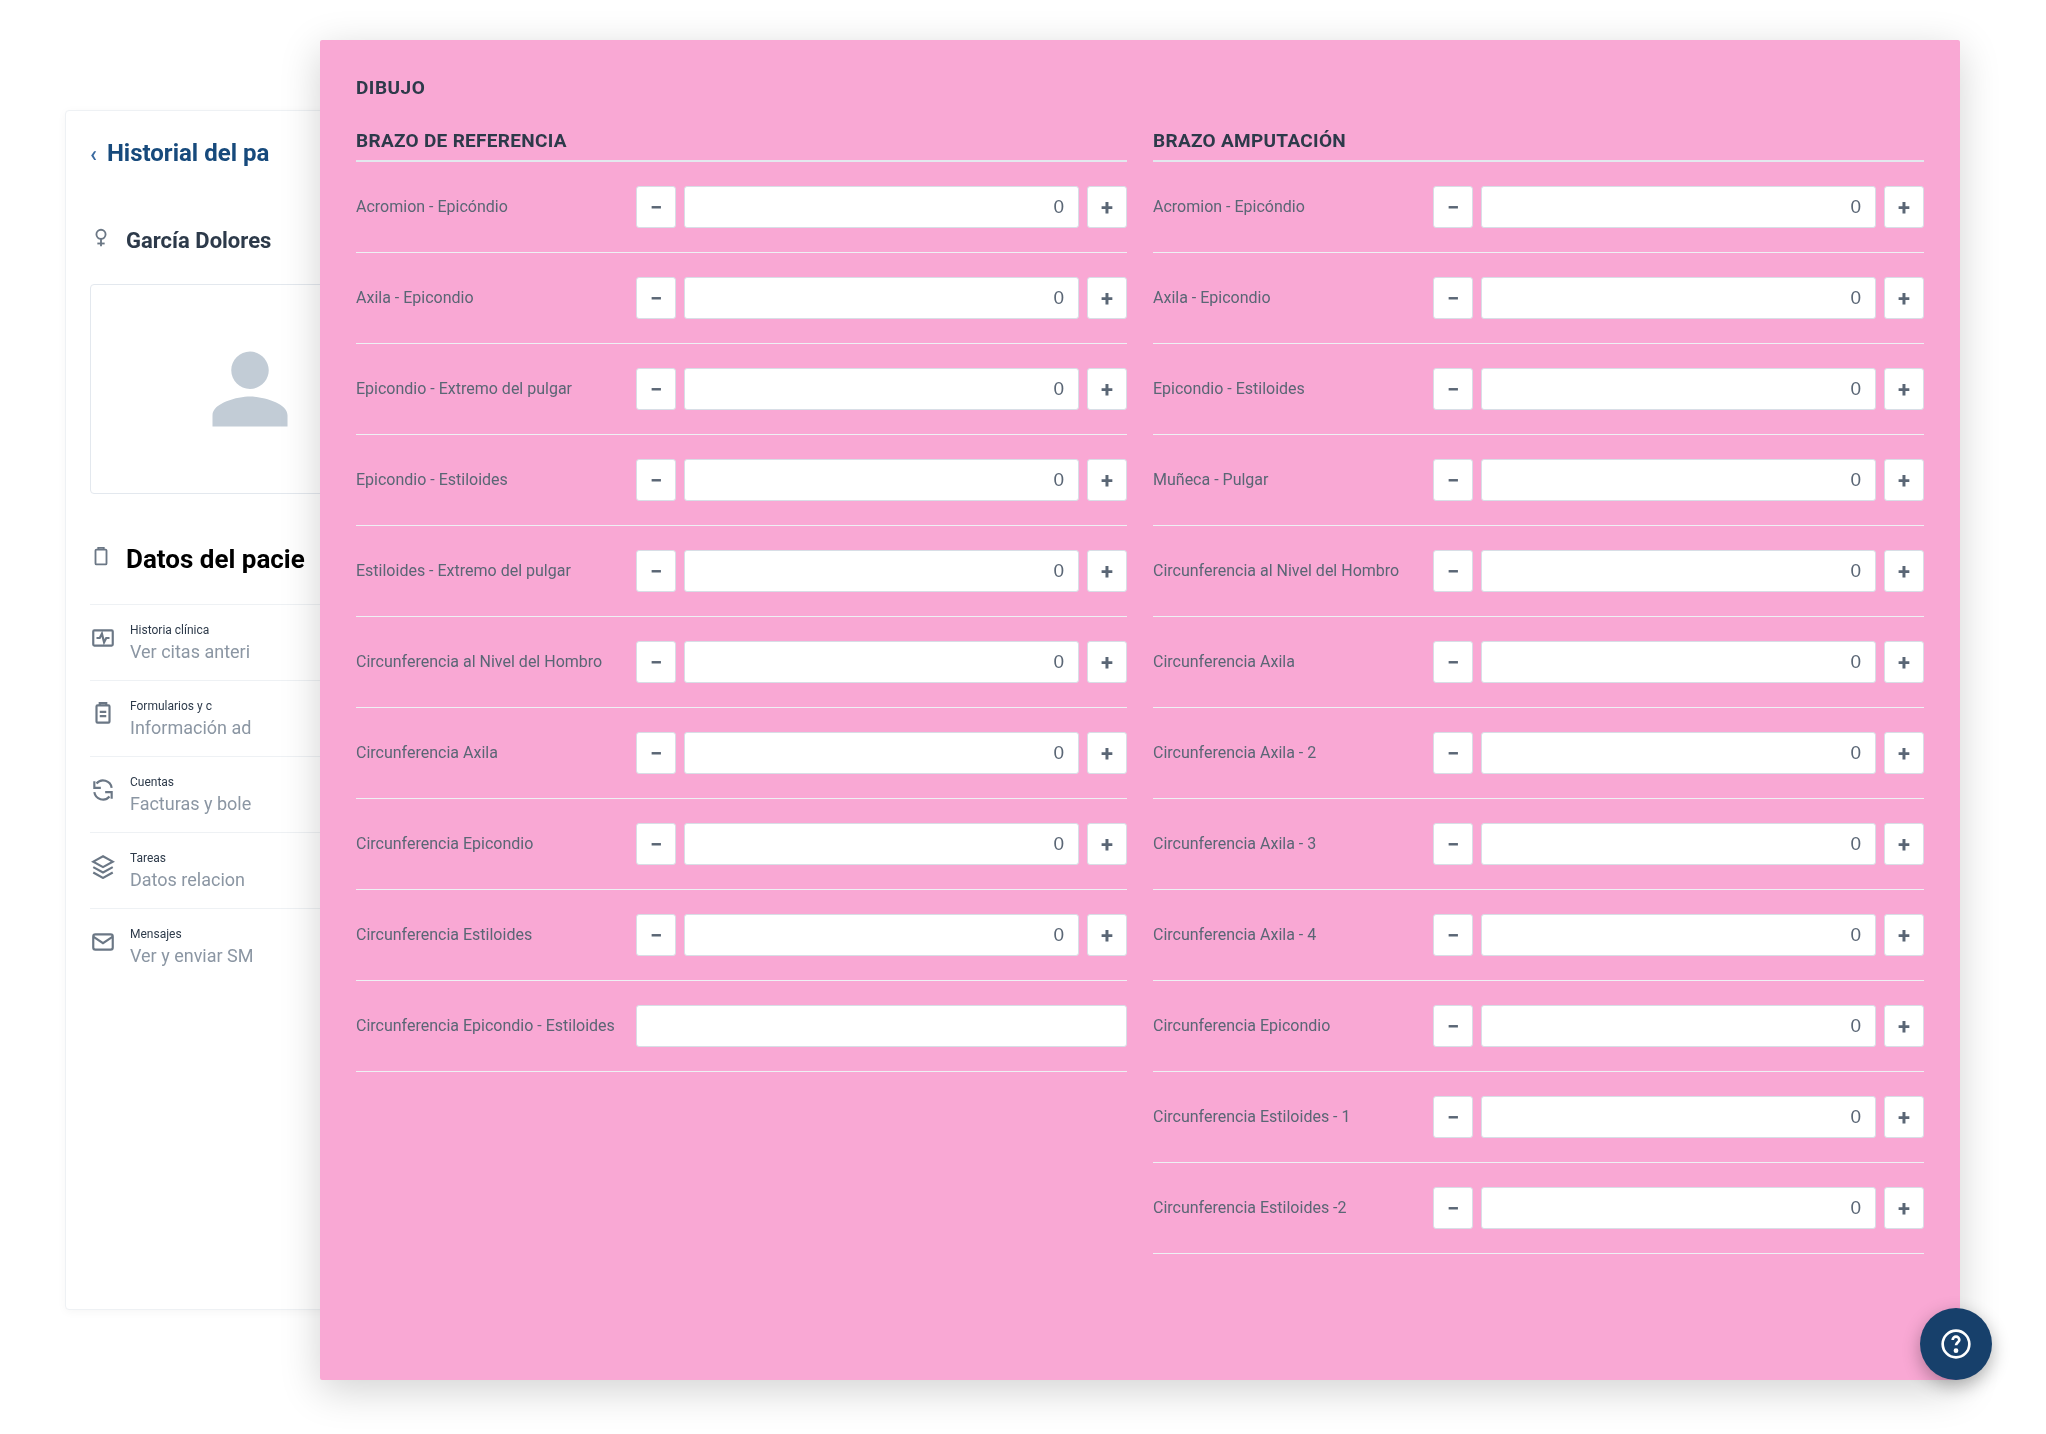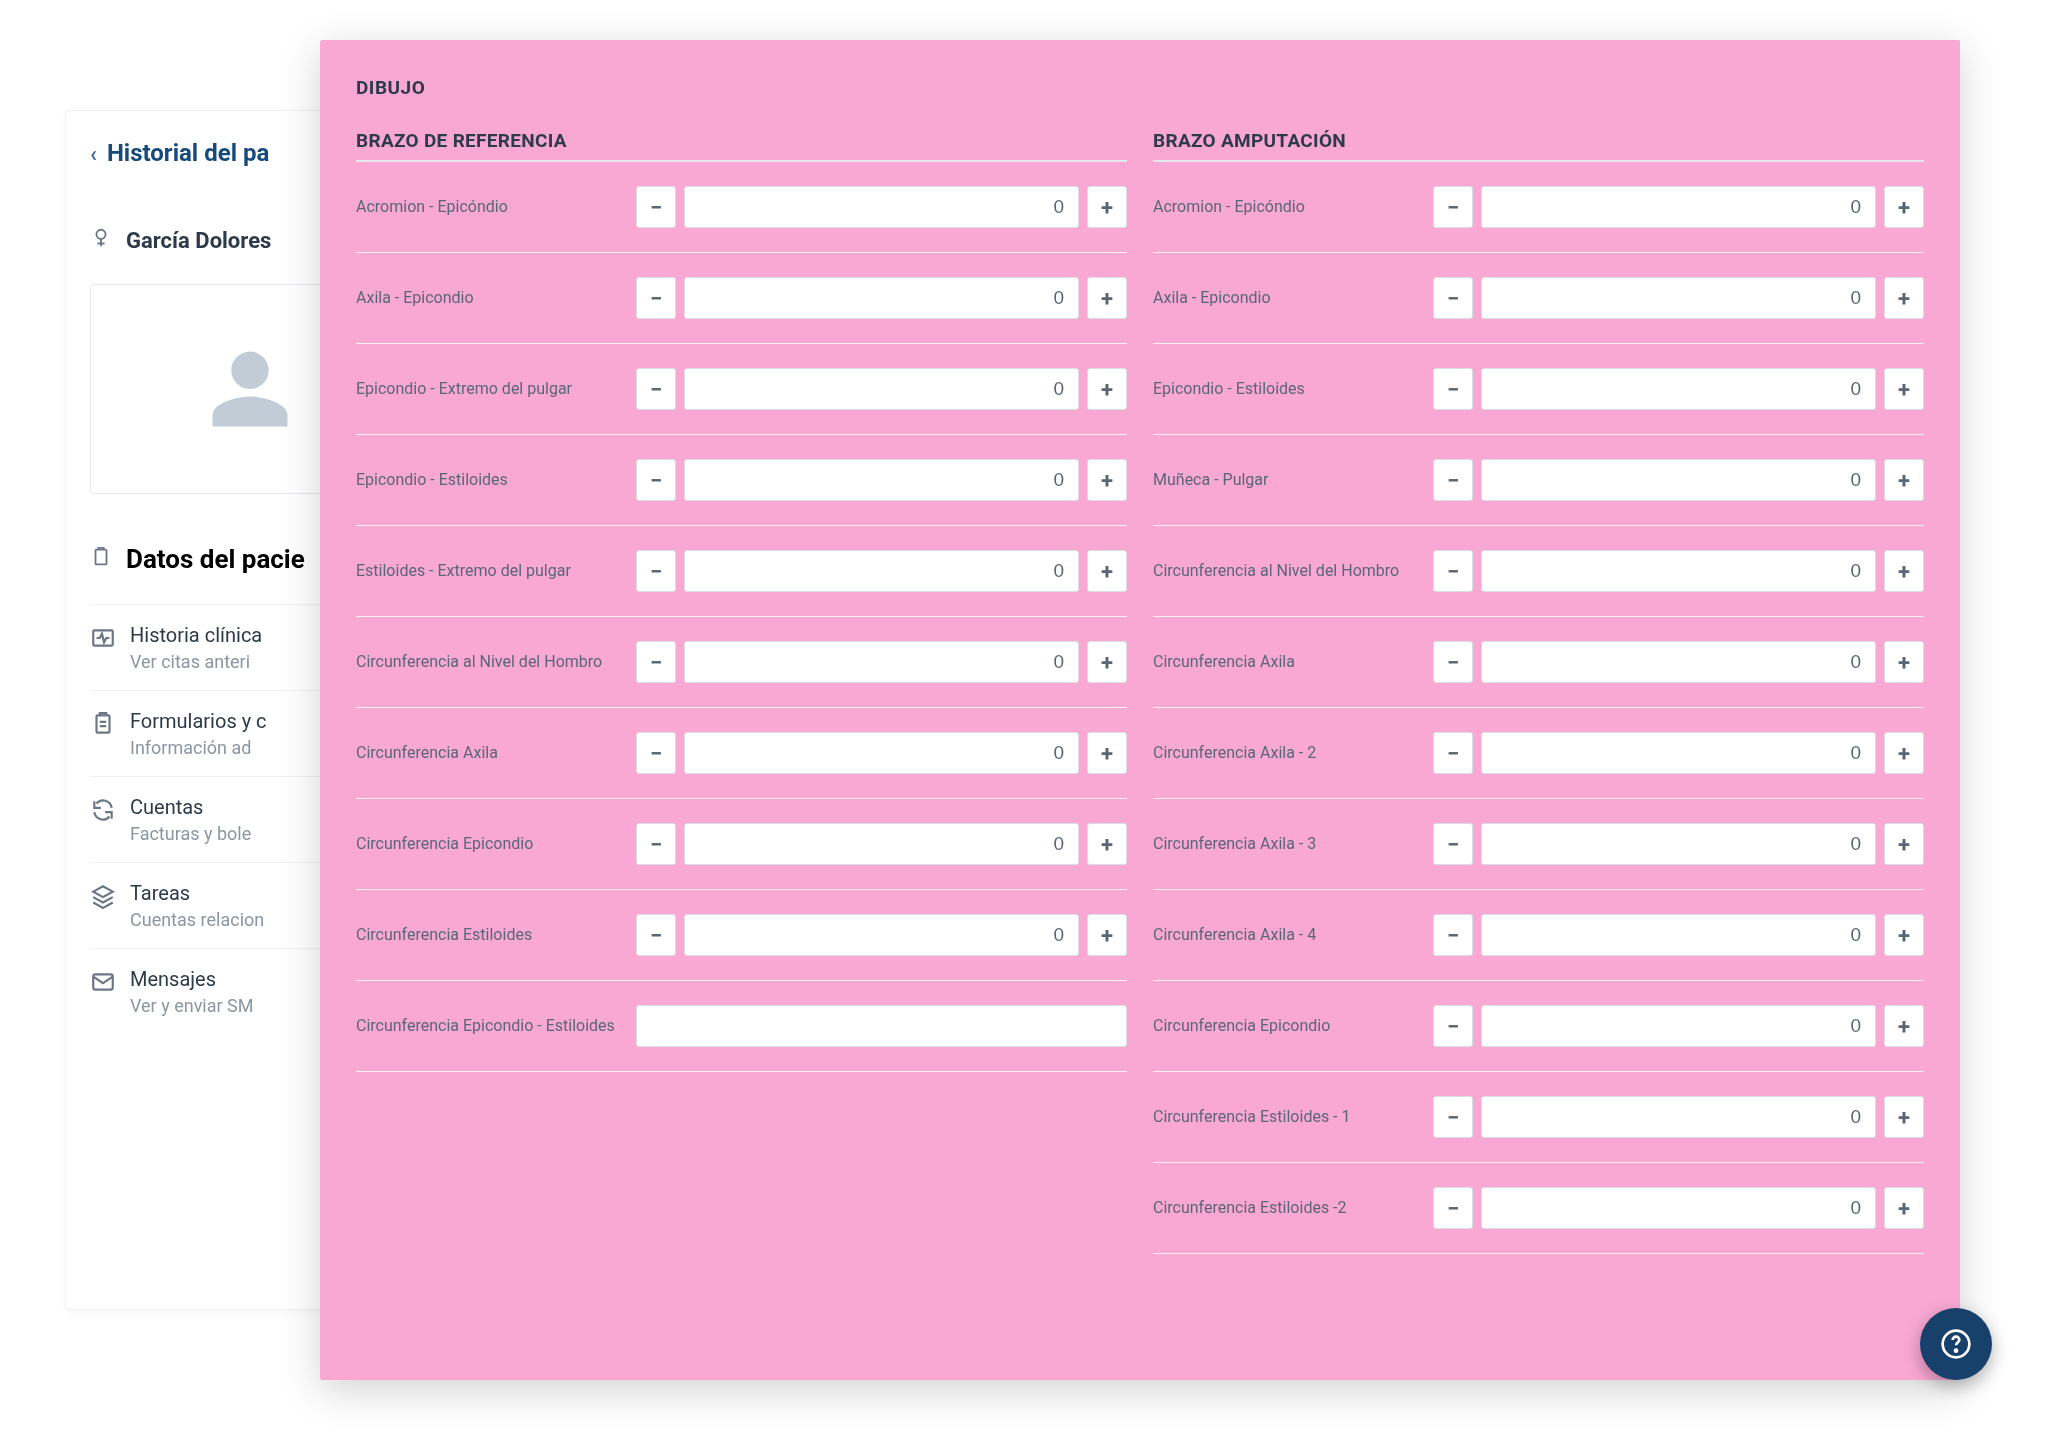--- a/index.html
+++ b/index.html
@@ -75,21 +75,21 @@
     cursor: pointer;
   }
   .menu-item:first-of-type { border-top: 1px solid #eef1f4; }
   .menu-item .micon {
     width: 40px;
     color: #6b7785;
     flex-shrink: 0;
     padding-top: 2px;
   }
   .menu-item .mlabels .t1 {
-    font-size: 20px;
+    font-size: 12px;
     color: #2d3a4a;
   }
   .menu-item .mlabels .t2 {
     font-size: 18px;
     color: #8b96a3;
     margin-top: 4px;
   }
 
   
   .fg-panel {
@@ -274,21 +274,21 @@
         </div>
       </div>
       <div class="menu-item">
         <div class="micon"><svg width="26" height="26" viewBox="0 0 24 24" fill="none" stroke="currentColor" stroke-width="2">
             <path d="M12 3l9 5-9 5-9-5 9-5z"></path>
             <path d="M3 13l9 5 9-5"></path>
             <path d="M3 18l9 5 9-5"></path>
           </svg></div>
         <div class="mlabels">
           <div class="t1">Tareas</div>
-          <div class="t2">Cuentas relacion</div>
+          <div class="t2">Datos relacion</div>
         </div>
       </div>
       <div class="menu-item">
         <div class="micon"><svg width="26" height="26" viewBox="0 0 24 24" fill="none" stroke="currentColor" stroke-width="2">
             <rect x="3" y="5" width="18" height="14" rx="2"></rect>
             <path d="M3 7l9 6 9-6"></path>
           </svg></div>
         <div class="mlabels">
           <div class="t1">Mensajes</div>
           <div class="t2">Ver y enviar SM</div>

